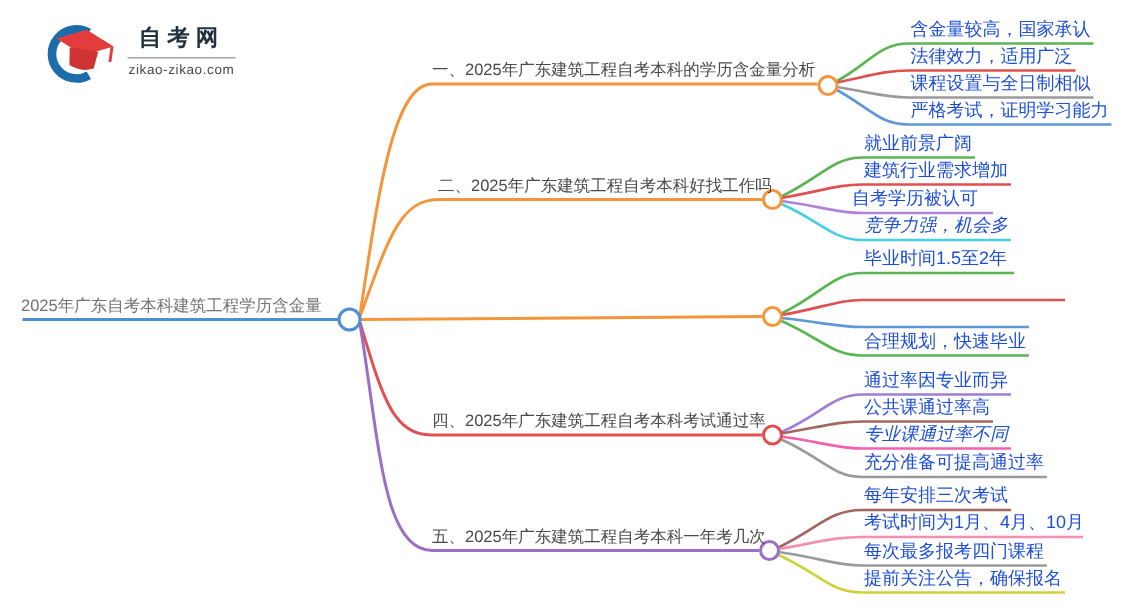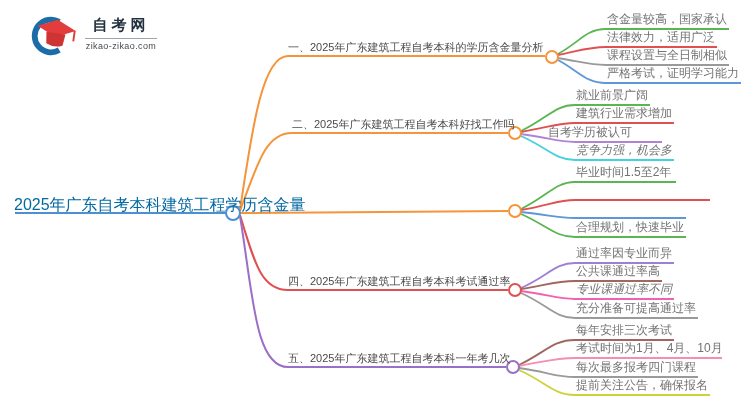--- a/index.html
+++ b/index.html
@@ -7,23 +7,23 @@
     width:750px;height:410px;position:relative;overflow:hidden;
     background:#ffffff;
     font-family:"Liberation Sans","DejaVu Sans",sans-serif;
   }
   .stage{position:absolute;inset:0;width:750px;height:410px;}
   svg.wires{position:absolute;left:0;top:0;width:750px;height:410px;}
   .label{
     position:absolute;white-space:nowrap;color:#474747;line-height:15px;
     cursor:default;
   }
-  .root-label{font-size:16px;color:#0369a1;}
+  .root-label{font-size:11px;color:#737373;}
   .branch-label{font-size:11px;color:#4a4a4a;}
-  .child-label{font-size:12px;color:#737373;}
+  .child-label{font-size:12px;color:#1d4ed8;}
   .logo{position:absolute;left:27px;top:10px;display:flex;align-items:flex-start;}
   .logo-text{margin-left:8px;width:72px;text-align:center;padding-top:6px;}
   .logo-title{font-size:15px;font-weight:bold;color:#23303e;letter-spacing:4px;}
   .logo-divider{border-top:1px solid #9aa5ad;margin:3px 0 2px 0;}
   .logo-sub{font-size:9px;color:#4a4a4a;letter-spacing:0.4px;}
 </style>
 </head>
 <body>
 
 <div class="stage">
@@ -98,21 +98,21 @@
   <div class="label branch-label" style="left:288px;top:274px;">四、2025年广东建筑工程自考本科考试通过率</div>
   <div class="label branch-label" style="left:288px;top:351px;">五、2025年广东建筑工程自考本科一年考几次</div>
 
   <div class="label child-label" style="left:607px;top:12px;">含金量较高，国家承认</div>
   <div class="label child-label" style="left:607px;top:30px;">法律效力，适用广泛</div>
   <div class="label child-label" style="left:607px;top:48px;">课程设置与全日制相似</div>
   <div class="label child-label" style="left:607px;top:66px;">严格考试，证明学习能力</div>
 
   <div class="label child-label" style="left:576px;top:88px;">就业前景广阔</div>
   <div class="label child-label" style="left:576px;top:106px;">建筑行业需求增加</div>
-  <div class="label child-label" style="left:548px;top:125px;">自考学历被认可</div>
+  <div class="label child-label" style="left:568px;top:125px;">自考学历被认可</div>
   <div class="label child-label" style="left:576px;top:143px;font-style:italic;">竞争力强，机会多</div>
 
   <div class="label child-label" style="left:576px;top:165px;">毕业时间1.5至2年</div>
   <div class="label child-label" style="left:576px;top:220px;">合理规划，快速毕业</div>
 
   <div class="label child-label" style="left:576px;top:246px;">通过率因专业而异</div>
   <div class="label child-label" style="left:576px;top:264px;">公共课通过率高</div>
   <div class="label child-label" style="left:576px;top:282px;font-style:italic;">专业课通过率不同</div>
   <div class="label child-label" style="left:576px;top:301px;">充分准备可提高通过率</div>
 

